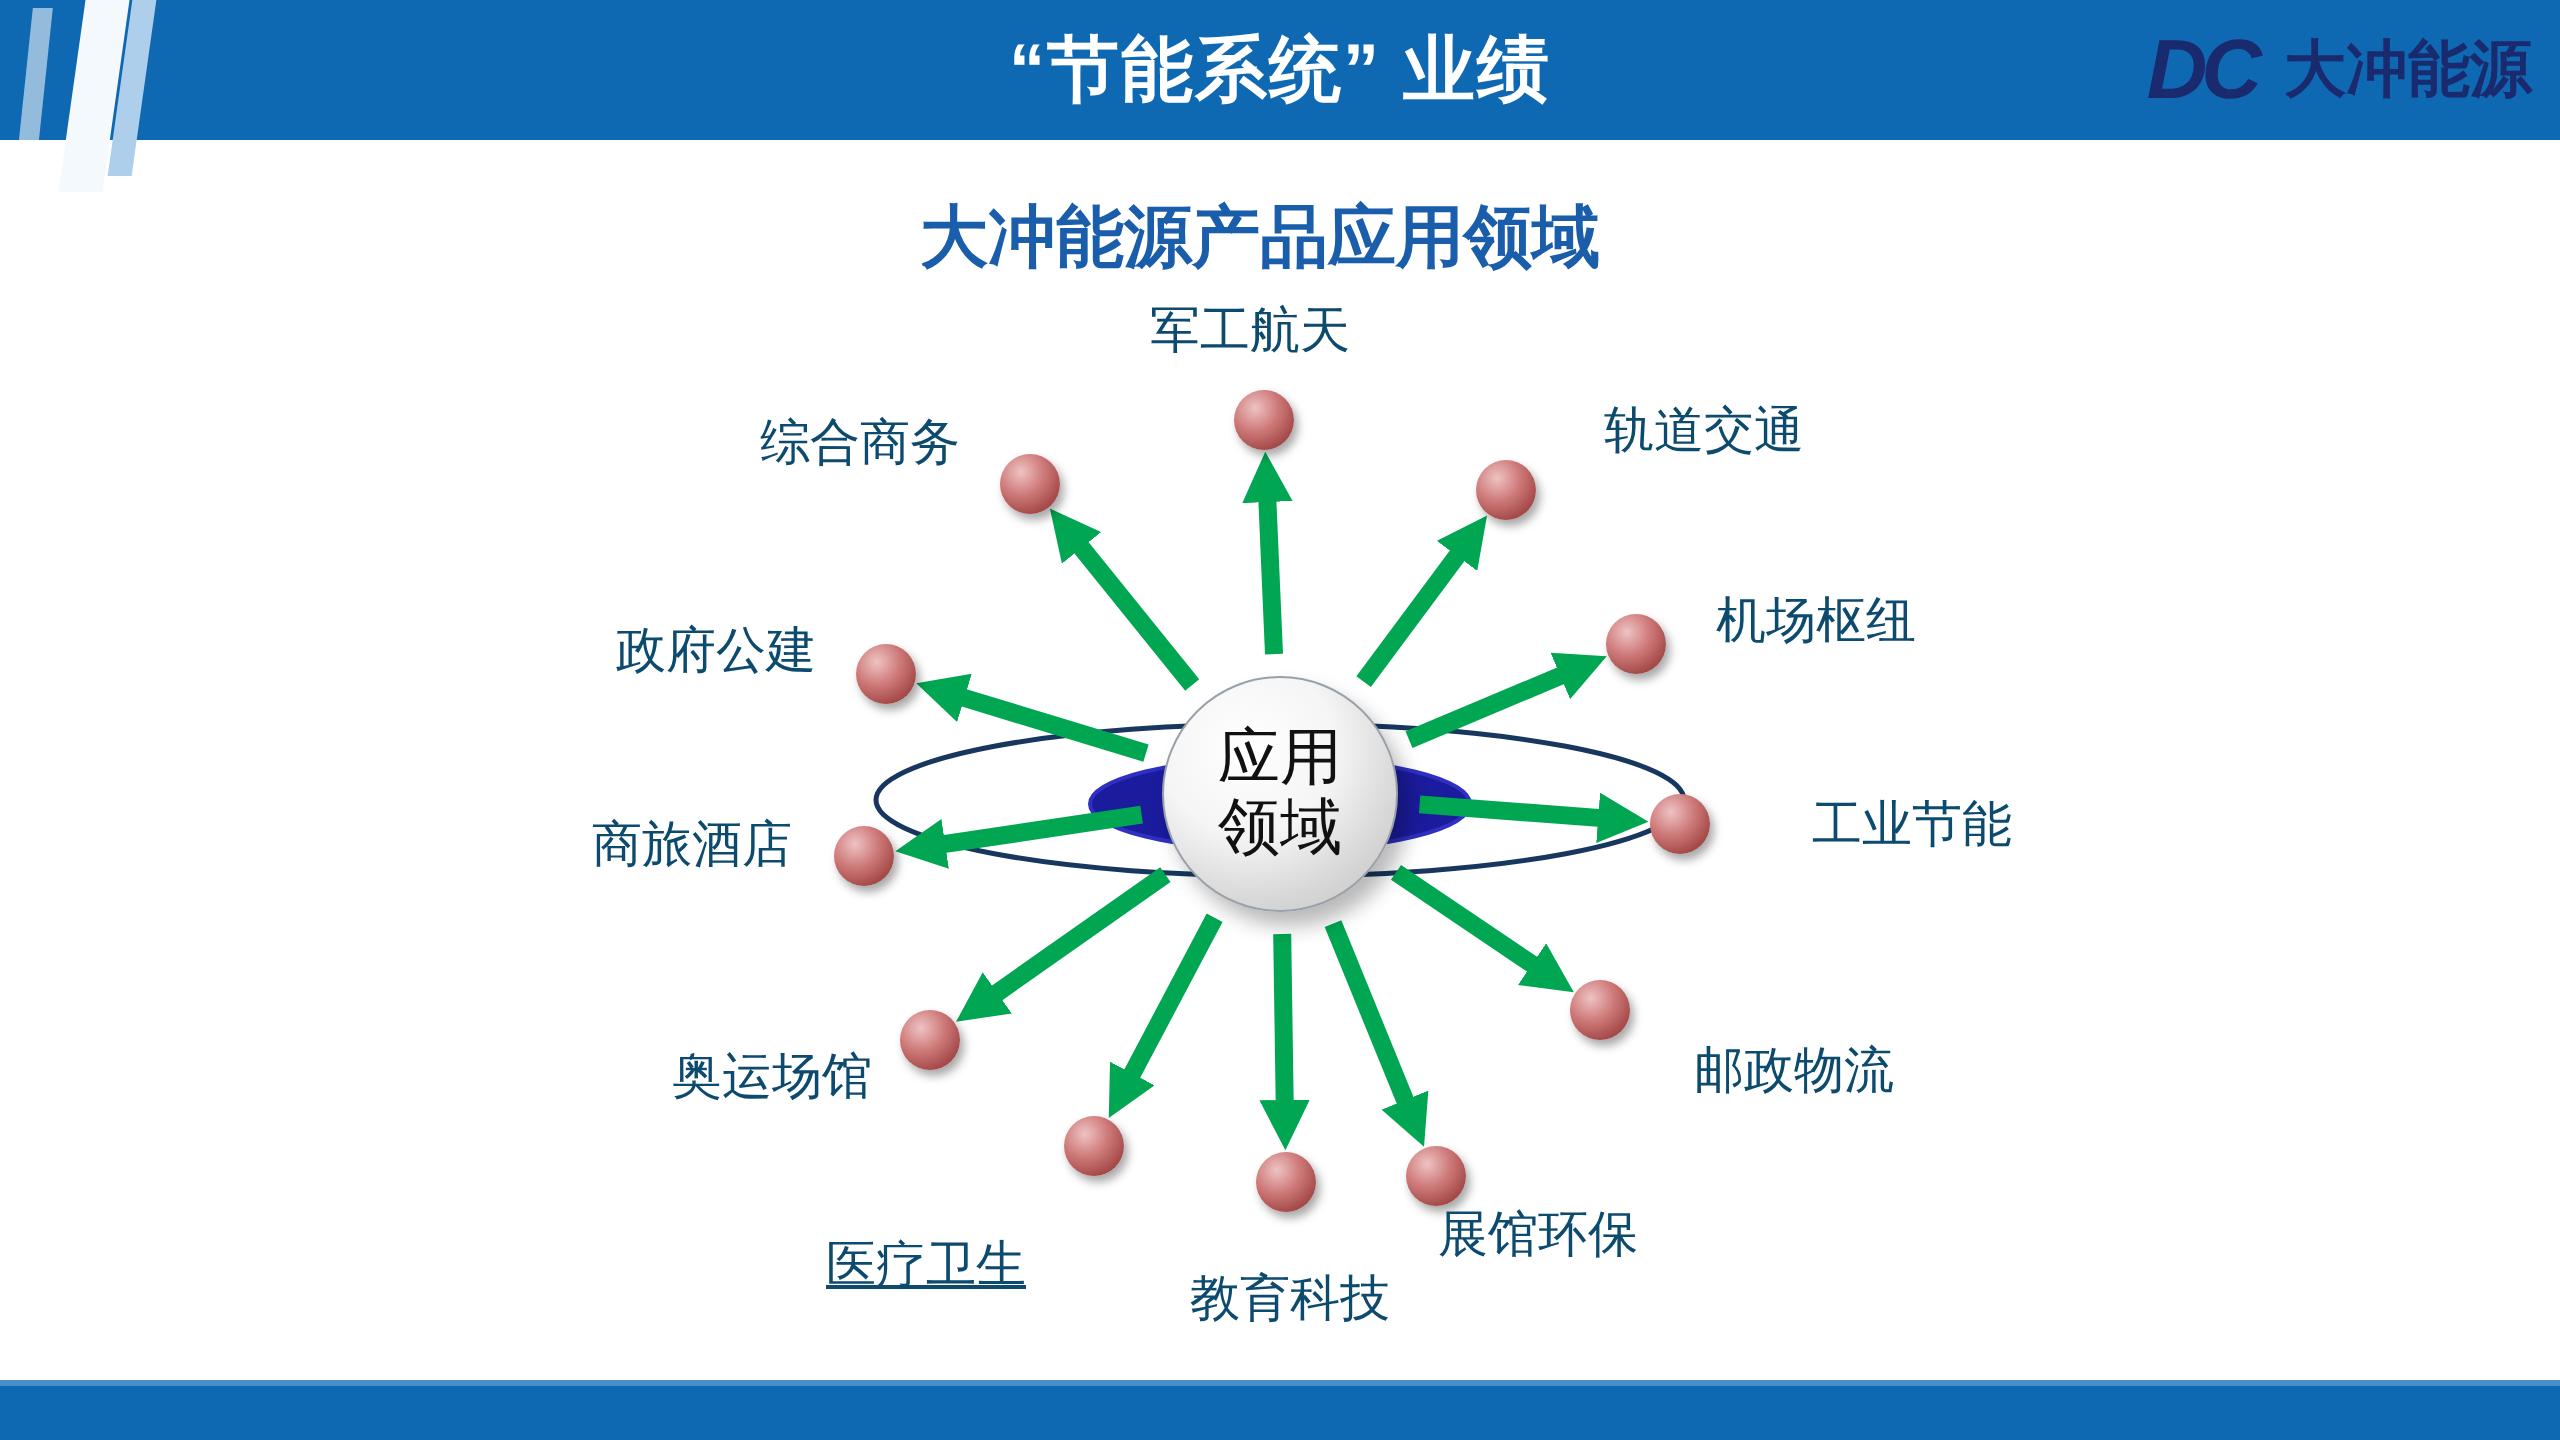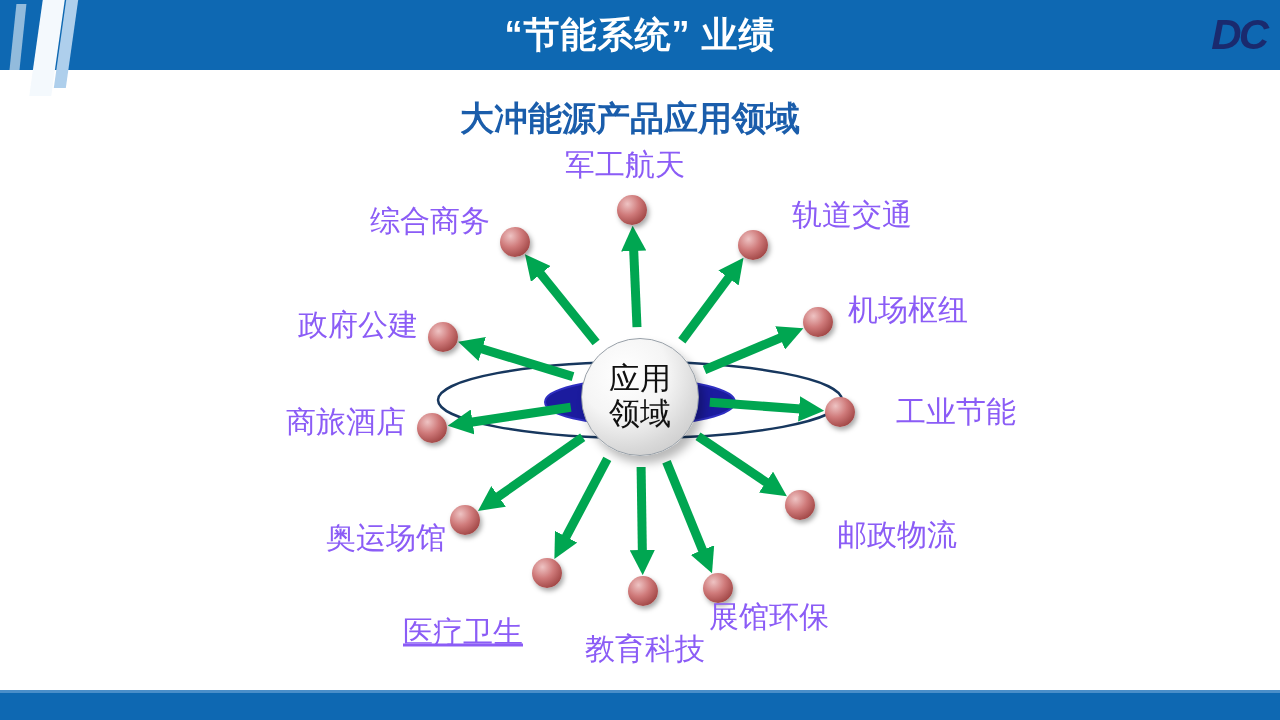--- a/index.html
+++ b/index.html
@@ -29,32 +29,33 @@
   .hub{position:absolute;left:640px;top:397px;width:116px;height:116px;transform:translate(-50%,-50%);
     border-radius:50%;
     background:radial-gradient(circle at 36% 30%, #ffffff 0%, #f5f5f5 40%, #d9d9d9 68%, #bfbfbf 100%);
     border:1px solid #98a0a8;box-shadow:5px 7px 10px rgba(0,0,0,.28);
     display:flex;flex-direction:column;align-items:center;justify-content:center;z-index:3;}
   .hub-line{font-family:"Liberation Serif","DejaVu Serif",serif;font-size:31px;color:#111;line-height:1.12;}
 
   .sphere{position:absolute;width:30px;height:30px;border-radius:50%;transform:translate(-50%,-50%);
     background:radial-gradient(circle at 35% 30%, #eec3c3 0%, #cf7a7a 40%, #a44a49 75%, #8a3837 100%);
     box-shadow:2px 3px 5px rgba(0,0,0,.35);z-index:4;}
-  .node-label{position:absolute;transform:translate(-50%,-50%);white-space:nowrap;color:#8b5cf6;
-    font-family:"Liberation Serif","DejaVu Serif",serif;font-size:30px;z-index:4;}
+  .node-label{position:absolute;transform:translate(-50%,-50%);white-space:nowrap;color:#0c4a6e;
+    font-family:"Liberation Serif","DejaVu Serif",serif;font-size:25px;z-index:4;}
 </style>
 </head>
 <body>
 
 <div class="slide">
 
   <div class="header">
     <div class="header-title">“节能系统” 业绩</div>
     <div class="logo">
       <span class="logo-mark">DC</span>
+      <span class="logo-name">大冲能源</span>
     </div>
   </div>
 
   <div class="deco deco-1"></div>
   <div class="deco deco-2"></div>
   <div class="deco deco-3"></div>
 
   <div class="slide-title">大冲能源产品应用领域</div>
 
   <svg class="diagram" width="1280" height="720">

